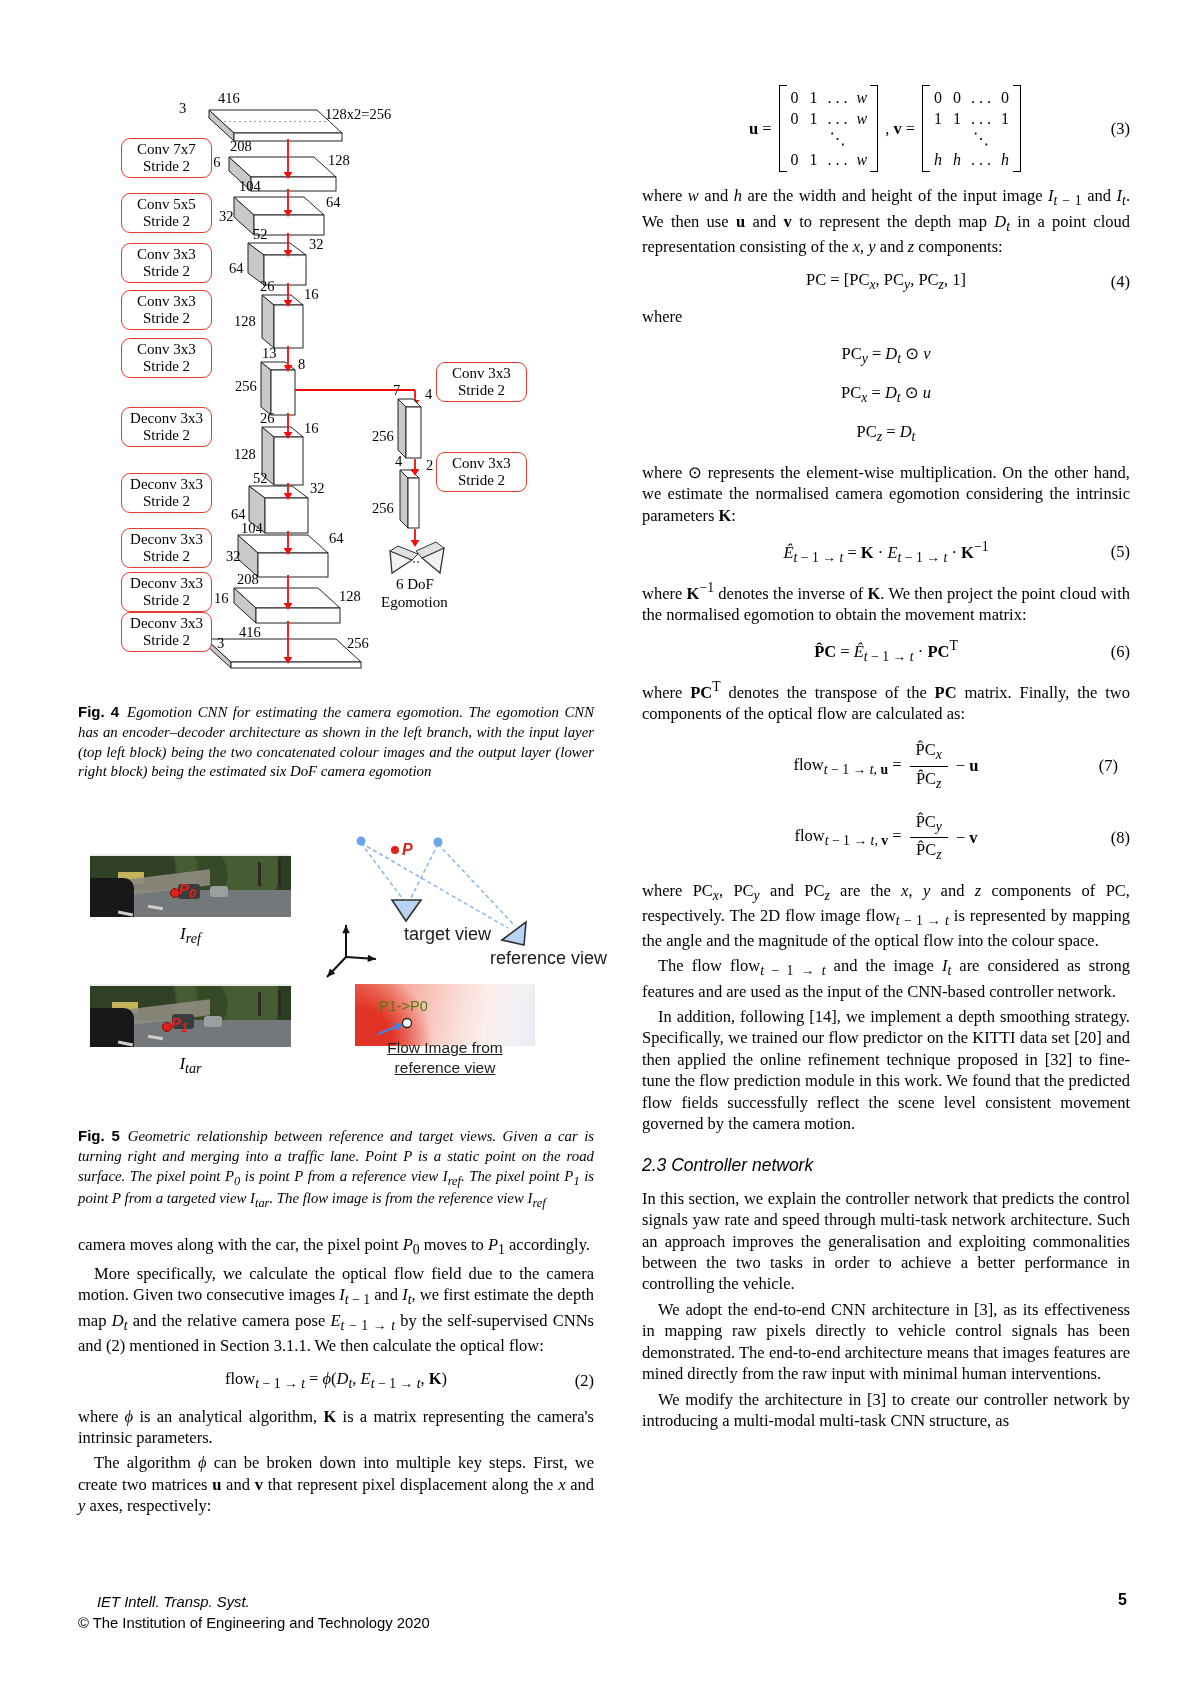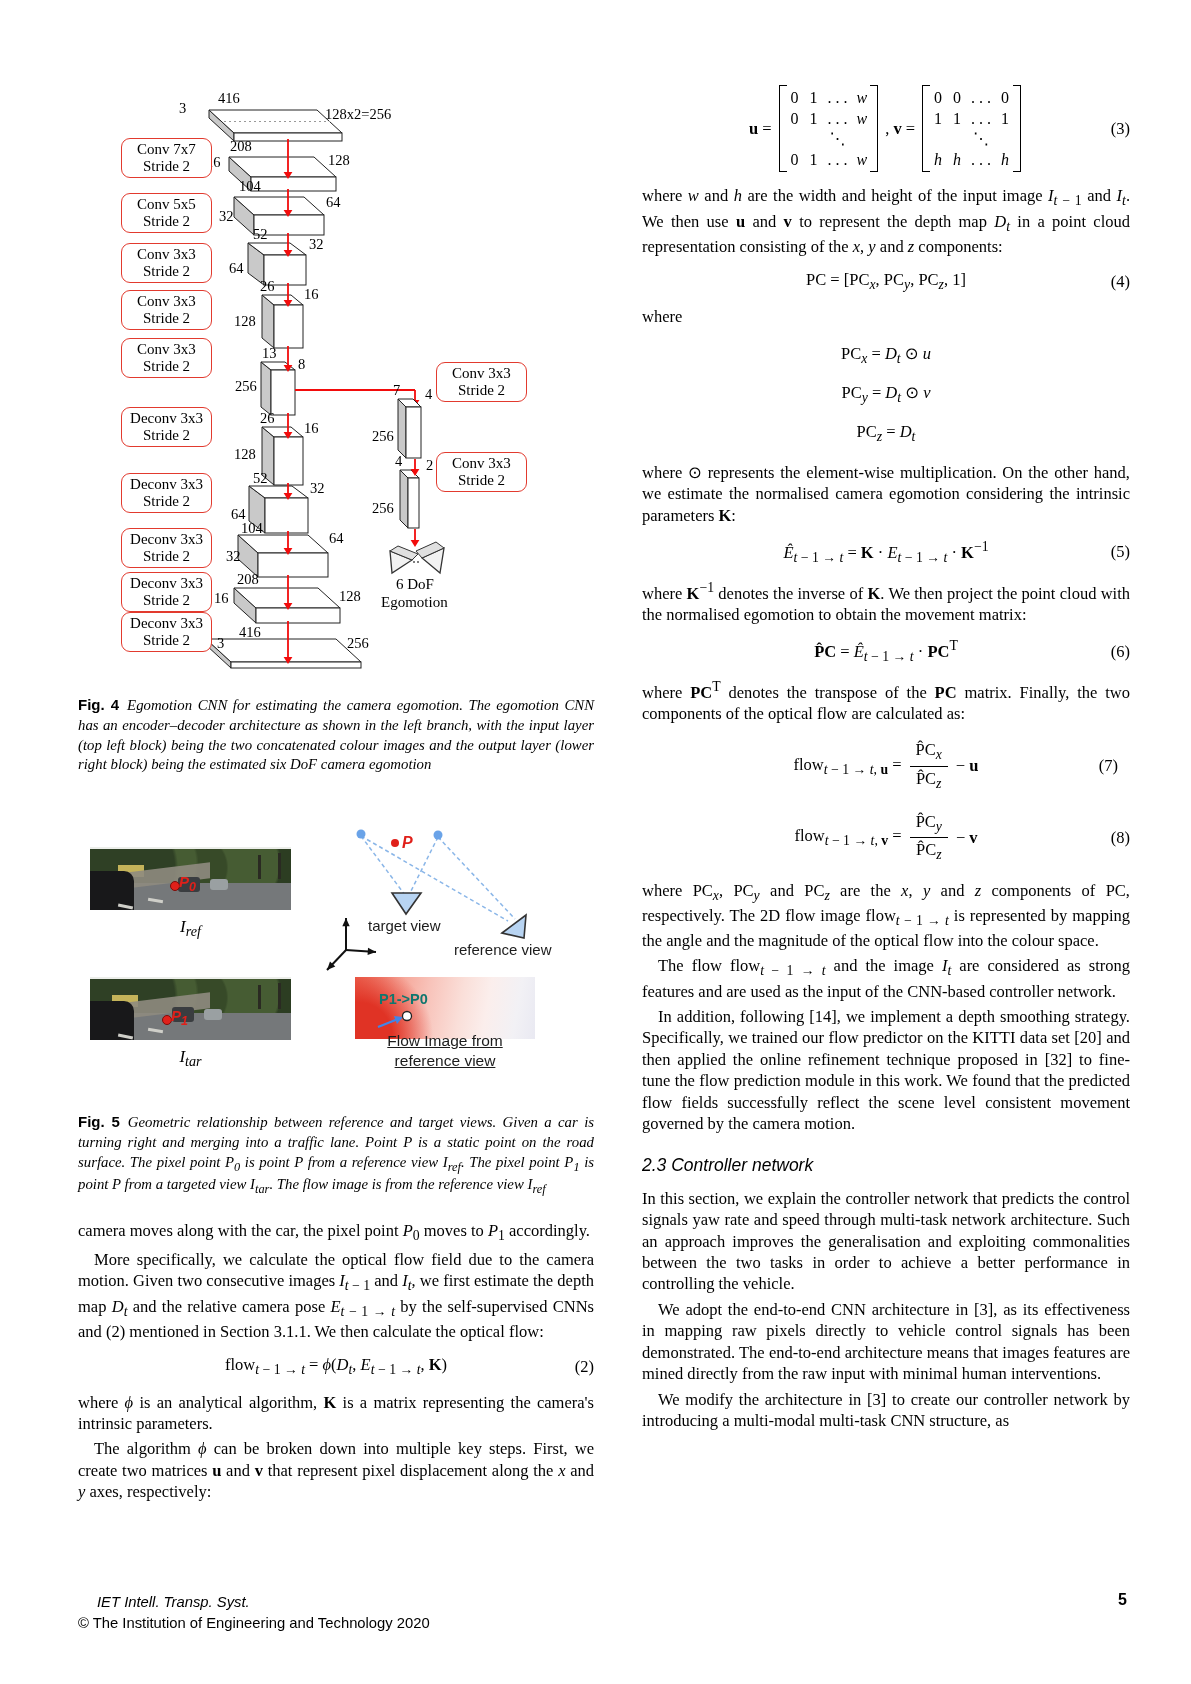--- a/index.html
+++ b/index.html
@@ -20,42 +20,42 @@
   .br{width:7px;}
   .br-l{border:1.7px solid #000;border-right:none;}
   .br-r{border:1.7px solid #000;border-left:none;}
   .mat{display:grid;grid-template-columns:repeat(4,auto);column-gap:9px;row-gap:3px;
        padding:4px 3px;align-items:center;justify-items:center;font-size:16px;line-height:1.1;}
   .mat span{min-width:10px;text-align:center;}
   .frac{display:inline-flex;flex-direction:column;align-items:center;vertical-align:middle;margin:0 3px;}
   .frac .fnum{border-bottom:1.4px solid #000;padding:0 6px 2px;}
   .frac .fden{padding-top:2px;}
   
-  .caption{margin-top:9px;font-size:14.8px;line-height:1.34;text-align:justify;}
+  .caption{margin-top:16px;font-size:14.8px;line-height:1.34;text-align:justify;}
   .caption .figlab{font-family:"Liberation Sans",sans-serif;font-weight:bold;font-style:normal;font-size:15px;padding-right:8px;}
   .caption .captext{font-style:italic;}
   
   .subheading{font-family:"Liberation Sans",sans-serif;font-style:italic;font-size:17.5px;
               margin:20px 0 12px 0;}
   
   #fig4-canvas{position:relative;width:516px;height:601px;}
   #fig4-canvas svg,#fig5-canvas svg{position:absolute;left:0;top:0;}
   .dnum{position:absolute;font-size:14.5px;white-space:nowrap;line-height:1;}
   .rbox{position:absolute;width:89px;border:1.7px solid #e23a2e;border-radius:9px;background:#fff;
         text-align:center;font-size:15px;line-height:1.14;padding:2px 0;}
   .egolab{position:absolute;font-size:15px;white-space:nowrap;}
   
   #fig5-canvas{position:relative;width:516px;height:284px;margin-top:44px;}
   .street{position:absolute;width:201px;height:63px;overflow:hidden;background:#75787a;}
   .street div{position:absolute;}
   .imglab{position:absolute;width:201px;text-align:center;font-size:17px;font-style:italic;}
-  .f5lab{position:absolute;font-family:"Liberation Sans",sans-serif;font-size:15px;color:#1c1c1c;white-space:nowrap;}
+  .f5lab{position:absolute;font-family:"Liberation Sans",sans-serif;font-size:18px;color:#1c1c1c;white-space:nowrap;margin-left:36px;}
   .f5p{position:absolute;font-family:"Liberation Sans",sans-serif;font-weight:bold;font-style:italic;
        font-size:15px;color:#e0201a;}
-  .p1p0{position:absolute;font-family:"Liberation Sans",sans-serif;font-weight:bold;font-size:14.5px;color:#0f766e;}
+  .p1p0{position:absolute;font-family:"Liberation Sans",sans-serif;font-weight:normal;font-size:14.5px;color:#4d7c0f;}
   .flowimg{position:absolute;left:277px;top:158px;width:180px;height:62px;
      background:
        radial-gradient(circle at 2% 95%, #e03325 0 18%, rgba(224,51,37,0) 40%),
        linear-gradient(100deg,#ef6a56 0%,#f5a294 22%,#f8c3ba 40%,#fadfd9 58%,#fbeeec 72%,#f2f1f5 88%,#e9e9f2 100%);}
   .flowcap{position:absolute;left:276px;width:182px;text-align:center;
      font-family:"Liberation Sans",sans-serif;font-size:15.5px;color:#1c1c1c;line-height:1.28;}
   .redpt{position:absolute;width:8px;height:8px;border-radius:50%;background:#e0201a;border:1px solid #7d0c08;}
   
   .footer{position:absolute;left:78px;top:1592px;font-family:"Liberation Sans",sans-serif;font-size:14.8px;line-height:1.45;}
   .footer .jname{font-style:italic;margin-left:19px;}
@@ -382,22 +382,22 @@
     <div class="equation">
       <span></span>
       <span class="eq-body">
           <span>PC = [PC<sub><i>x</i></sub>, PC<sub><i>y</i></sub>, PC<sub><i>z</i></sub>, 1]</span>
         </span>
       <span class="eq-num">(4)</span>
     </div>
 
     <p>where</p>
 
+    <div class="eq-center" style="margin:16px 0">PC<sub><i>y</i></sub> = <i>D</i><sub><i>t</i></sub> ⊙ <i>v</i></div>
     <div class="eq-center" style="margin-top:16px">PC<sub><i>x</i></sub> = <i>D</i><sub><i>t</i></sub> ⊙ <i>u</i></div>
-    <div class="eq-center" style="margin:16px 0">PC<sub><i>y</i></sub> = <i>D</i><sub><i>t</i></sub> ⊙ <i>v</i></div>
     <div class="eq-center" style="margin:16px 0">PC<sub><i>z</i></sub> = <i>D</i><sub><i>t</i></sub></div>
 
     <p>where ⊙ represents the element-wise multiplication. On the other hand, we estimate the normalised camera egomotion considering the intrinsic parameters <b>K</b>:</p>
 
     <div class="equation">
       <span></span>
       <span class="eq-body">
           <span><i>Ê</i><sub><i>t</i> − 1 → <i>t</i></sub> = <b>K</b> · <i>E</i><sub><i>t</i> − 1 → <i>t</i></sub> · <b>K</b><sup>−1</sup></span>
         </span>
       <span class="eq-num">(5)</span>

